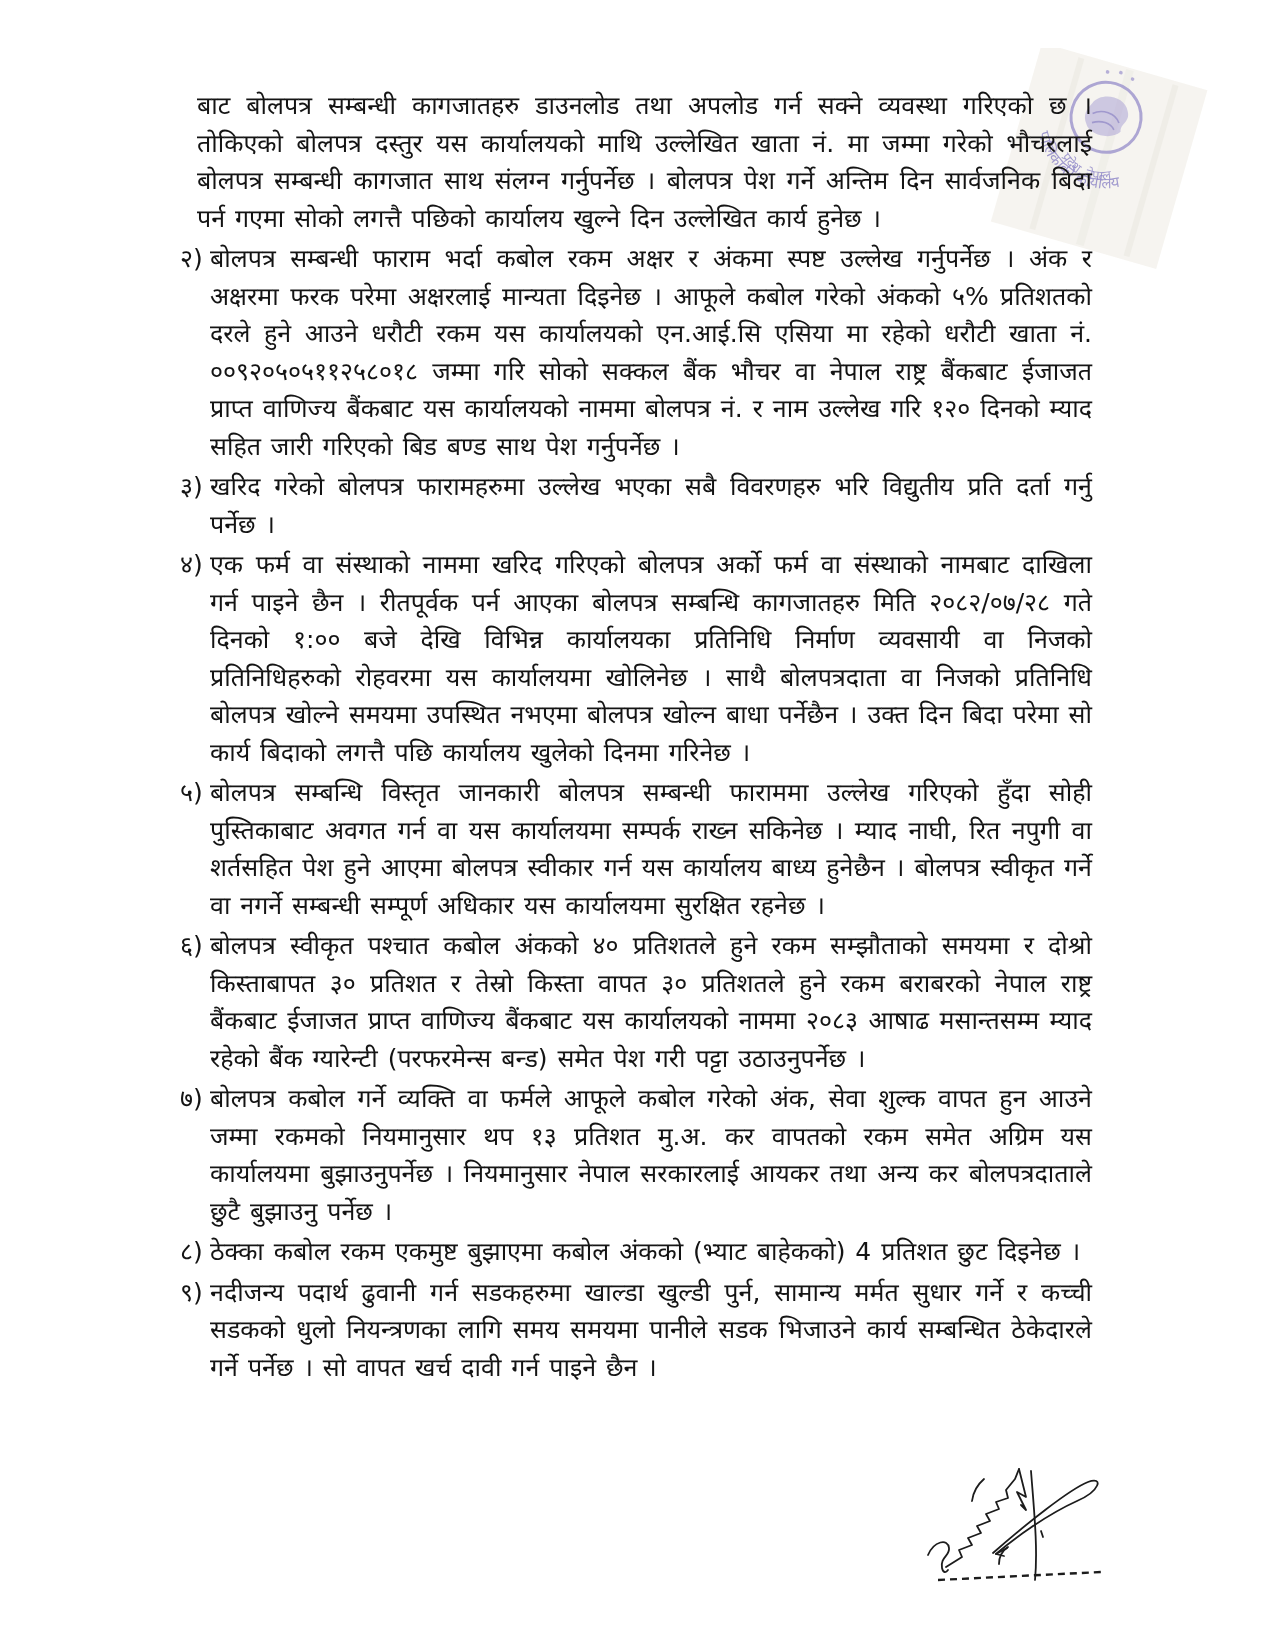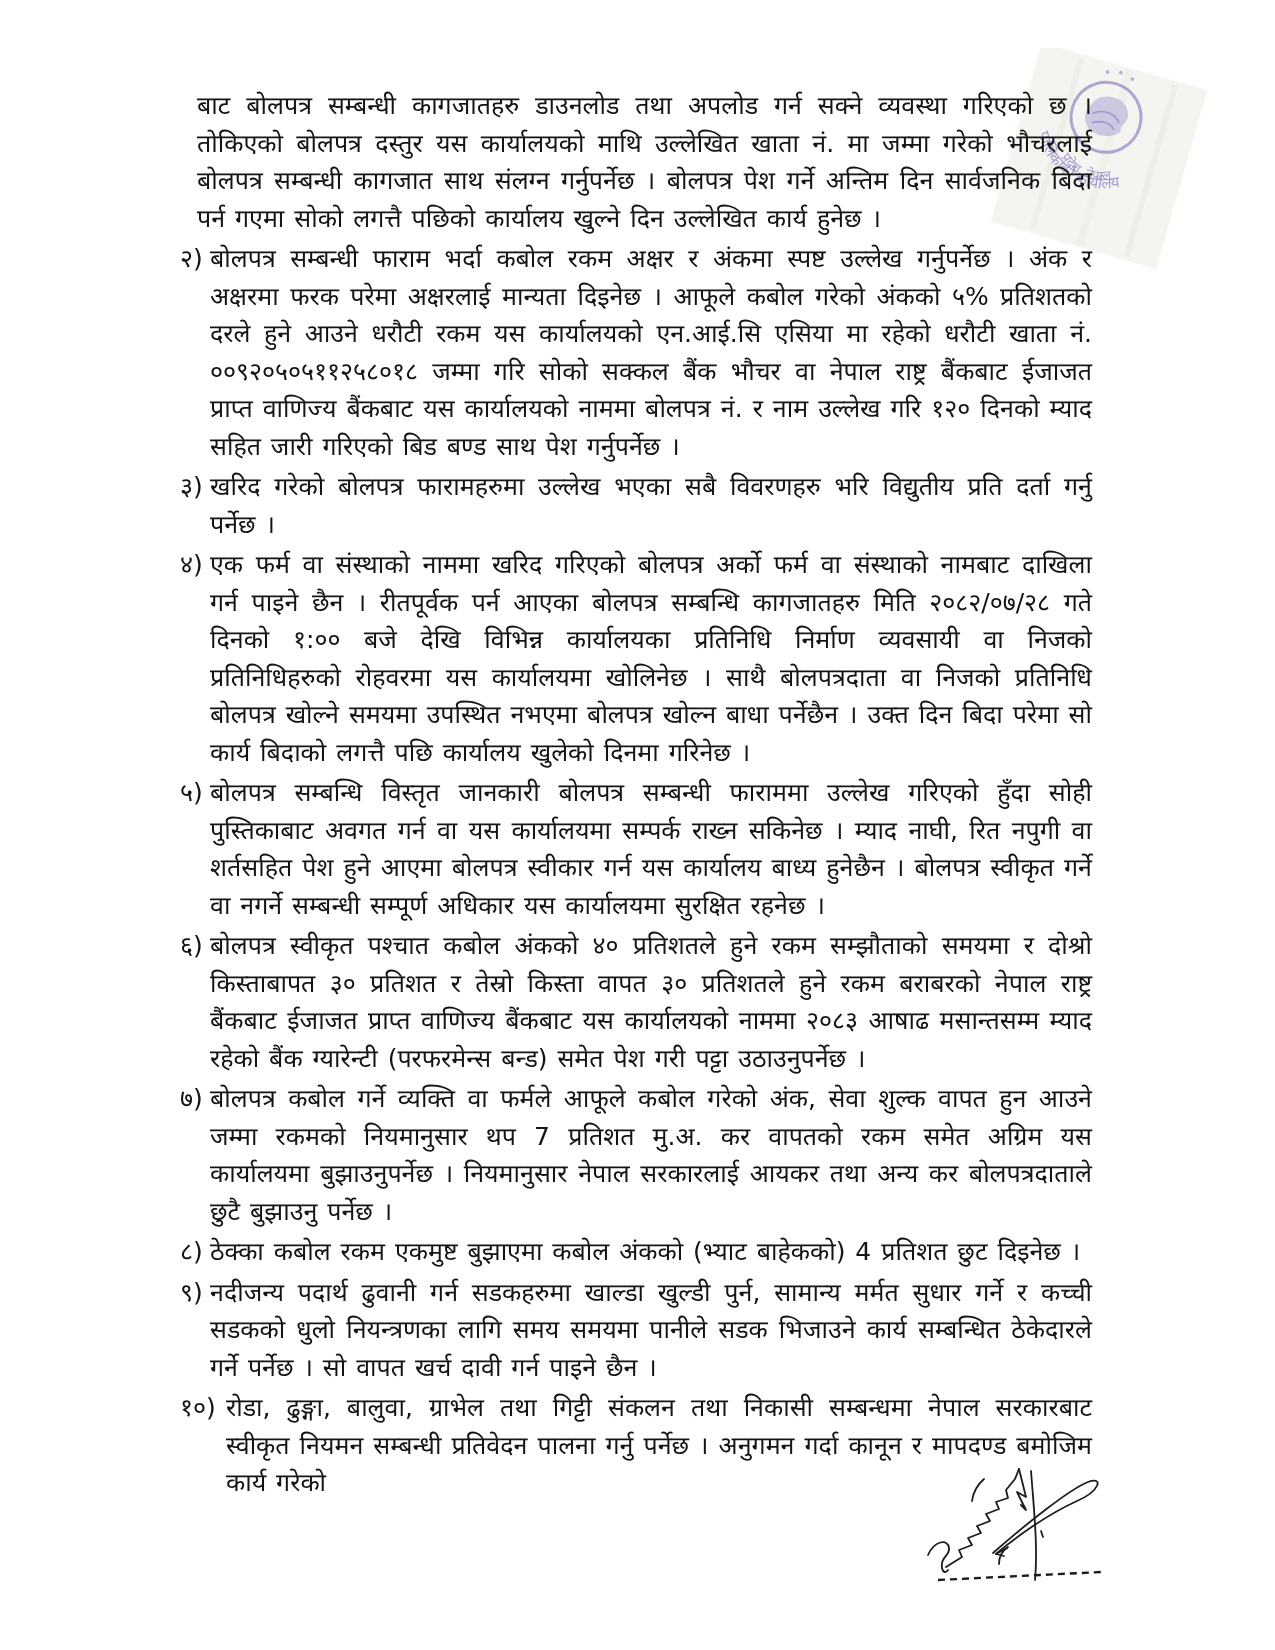--- a/index.html
+++ b/index.html
@@ -95,37 +95,33 @@
       <span>बोलपत्र सम्बन्धि विस्तृत जानकारी बोलपत्र सम्बन्धी फाराममा उल्लेख गरिएको हुँदा सोही पुस्तिकाबाट अवगत गर्न वा यस कार्यालयमा सम्पर्क राख्न सकिनेछ । म्याद नाघी, रित नपुगी वा शर्तसहित पेश हुने आएमा बोलपत्र स्वीकार गर्न यस कार्यालय बाध्य हुनेछैन । बोलपत्र स्वीकृत गर्ने वा नगर्ने सम्बन्धी सम्पूर्ण अधिकार यस कार्यालयमा सुरक्षित रहनेछ ।</span>
     </div>
 
     <div class="item">
       <span class="num">६)</span>
       <span>बोलपत्र स्वीकृत पश्चात कबोल अंकको ४० प्रतिशतले हुने रकम सम्झौताको समयमा र दोश्रो किस्ताबापत ३० प्रतिशत र तेस्रो किस्ता वापत ३० प्रतिशतले हुने रकम बराबरको नेपाल राष्ट्र बैंकबाट ईजाजत प्राप्त वाणिज्य बैंकबाट यस कार्यालयको नाममा २०८३ आषाढ मसान्तसम्म म्याद रहेको बैंक ग्यारेन्टी (परफरमेन्स बन्ड) समेत पेश गरी पट्टा उठाउनुपर्नेछ ।</span>
     </div>
 
     <div class="item">
       <span class="num">७)</span>
-      <span>बोलपत्र कबोल गर्ने व्यक्ति वा फर्मले आफूले कबोल गरेको अंक, सेवा शुल्क वापत हुन आउने जम्मा रकमको नियमानुसार थप 7 प्रतिशत मु.अ. कर वापतको रकम समेत अग्रिम यस कार्यालयमा बुझाउनुपर्नेछ । नियमानुसार नेपाल सरकारलाई आयकर तथा अन्य कर बोलपत्रदाताले छुटै बुझाउनु पर्नेछ ।</span>
+      <span>बोलपत्र कबोल गर्ने व्यक्ति वा फर्मले आफूले कबोल गरेको अंक, सेवा शुल्क वापत हुन आउने जम्मा रकमको नियमानुसार थप १३ प्रतिशत मु.अ. कर वापतको रकम समेत अग्रिम यस कार्यालयमा बुझाउनुपर्नेछ । नियमानुसार नेपाल सरकारलाई आयकर तथा अन्य कर बोलपत्रदाताले छुटै बुझाउनु पर्नेछ ।</span>
     </div>
 
     <div class="item">
       <span class="num">८)</span>
       <span>ठेक्का कबोल रकम एकमुष्ट बुझाएमा कबोल अंकको (भ्याट बाहेकको) 4 प्रतिशत छुट दिइनेछ ।</span>
     </div>
 
     <div class="item">
       <span class="num">९)</span>
       <span>नदीजन्य पदार्थ ढुवानी गर्न सडकहरुमा खाल्डा खुल्डी पुर्न, सामान्य मर्मत सुधार गर्ने र कच्ची सडकको धुलो नियन्त्रणका लागि समय समयमा पानीले सडक भिजाउने कार्य सम्बन्धित ठेकेदारले गर्ने पर्नेछ । सो वापत खर्च दावी गर्न पाइने छैन ।</span>
     </div>
 
-    <div class="item wide-num">
-      <span class="num">१०)</span>
-      <span>रोडा, ढुङ्गा, बालुवा, ग्राभेल तथा गिट्टी संकलन तथा निकासी सम्बन्धमा नेपाल सरकारबाट स्वीकृत नियमन सम्बन्धी प्रतिवेदन पालना गर्नु पर्नेछ । अनुगमन गर्दा कानून र मापदण्ड बमोजिम कार्य गरेको</span>
-    </div>
 
   </div>
 
   <svg class="signature" viewBox="0 0 235 155" xmlns="http://www.w3.org/2000/svg">
     <g stroke="#1c1c1c" stroke-width="1.8" fill="none" stroke-linecap="round" stroke-linejoin="round">
 
       <path d="M48,103 C54,89 68,86 69,96 C70,104 60,105 62,116 C63,121 66,121 68,118"></path>
 
       <path d="M66,115 L82,105 L79,98 L92,93 L88,86 L101,81 L97,74 L110,69 L106,62 L119,57 L116,50 L128,46 L126,38 L135,27 L139,17"></path>
 

